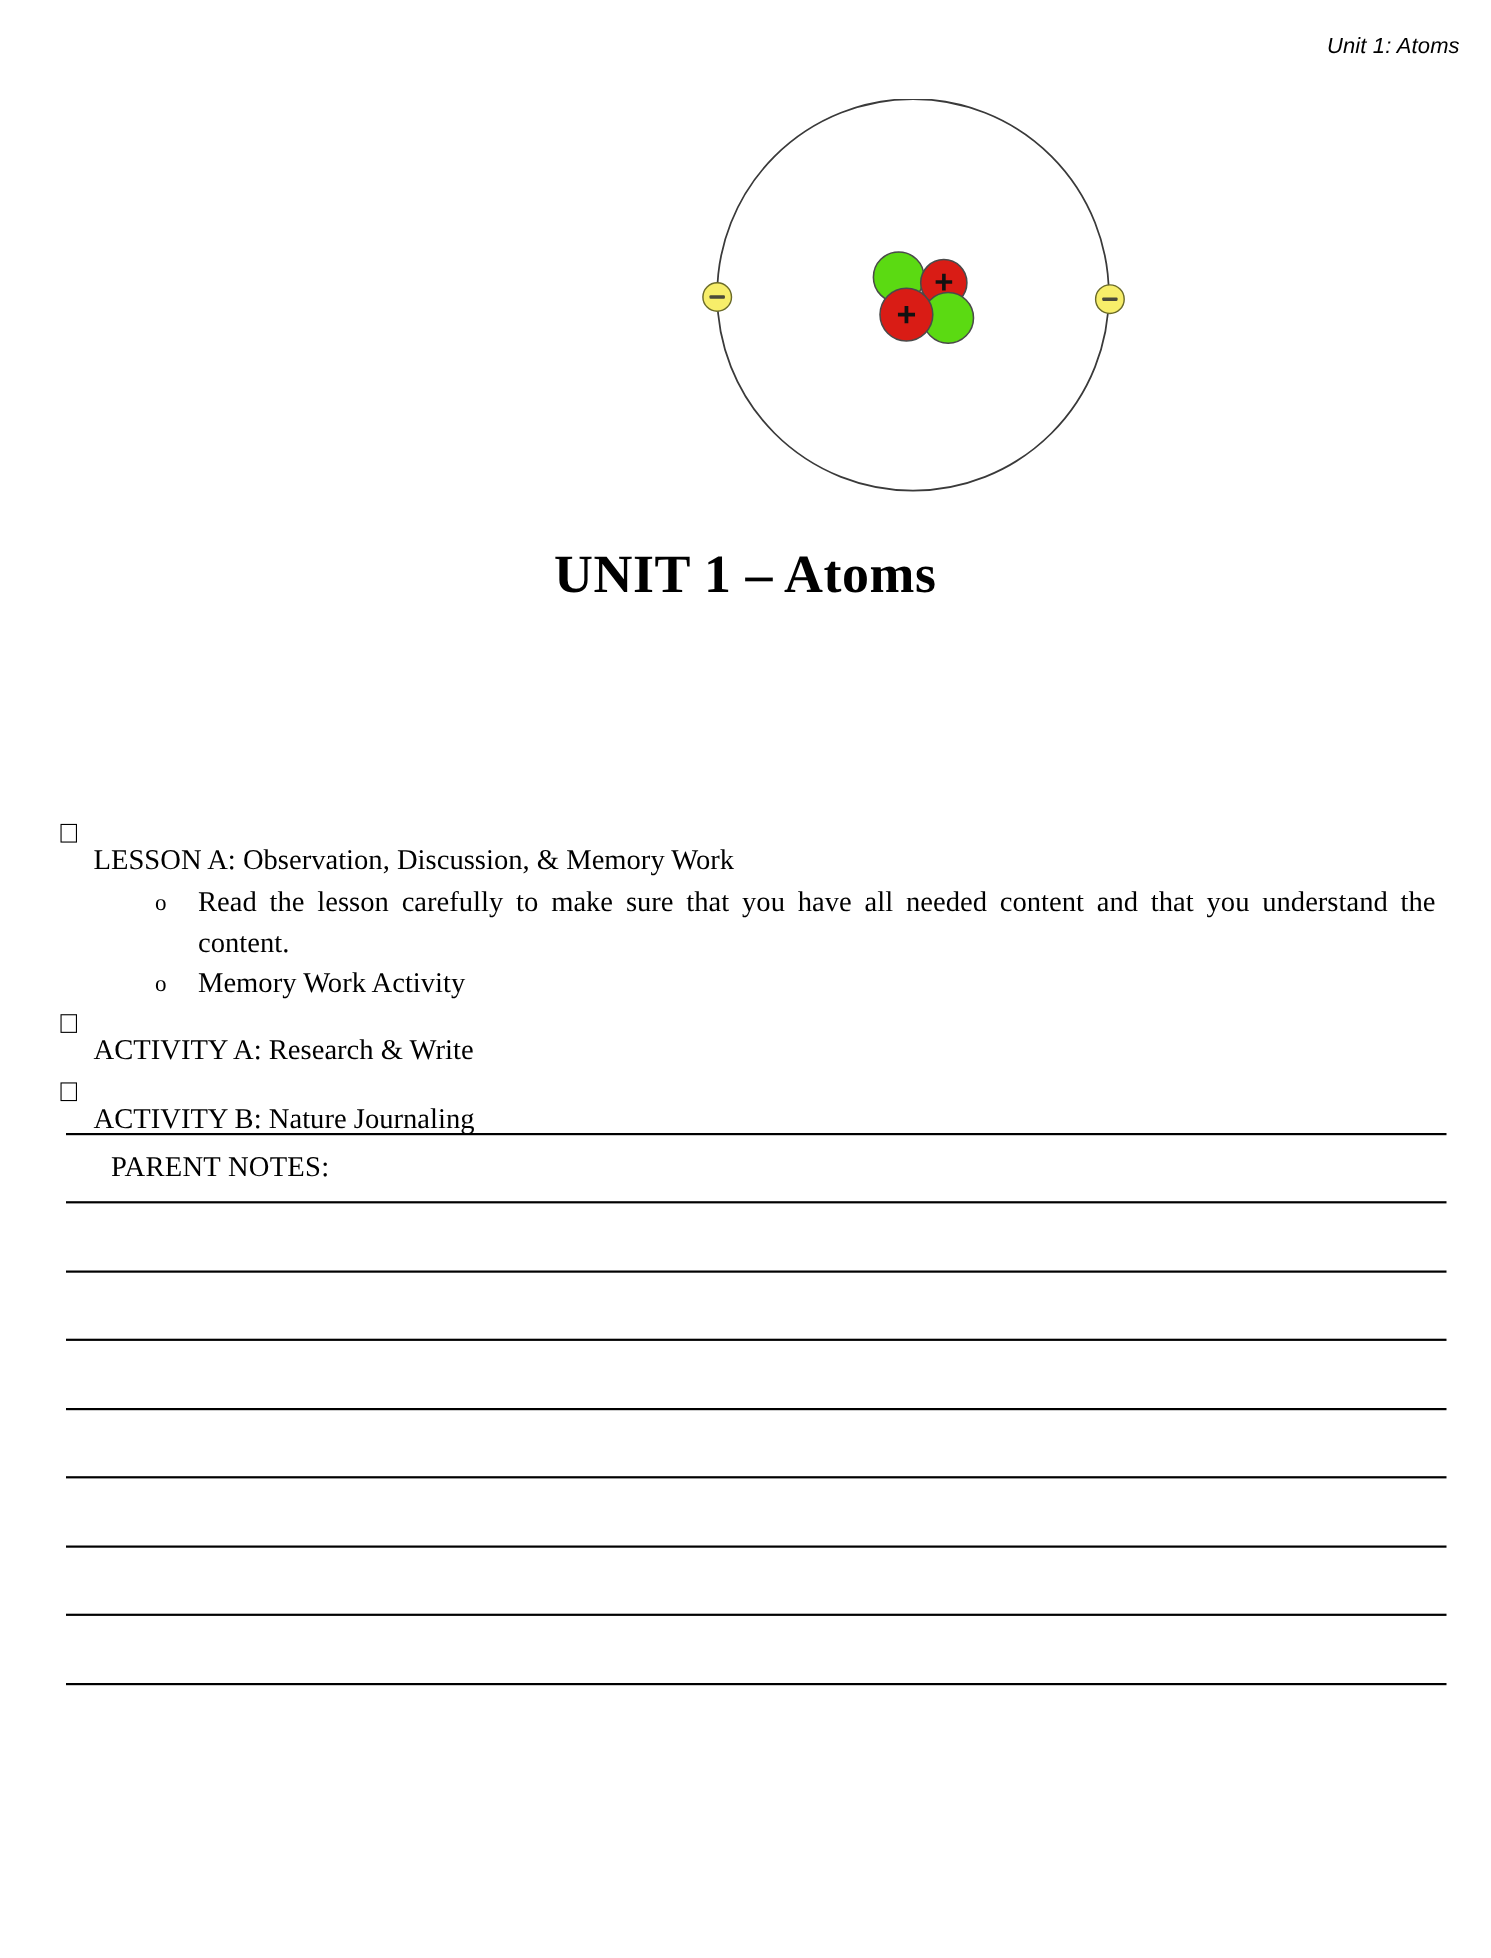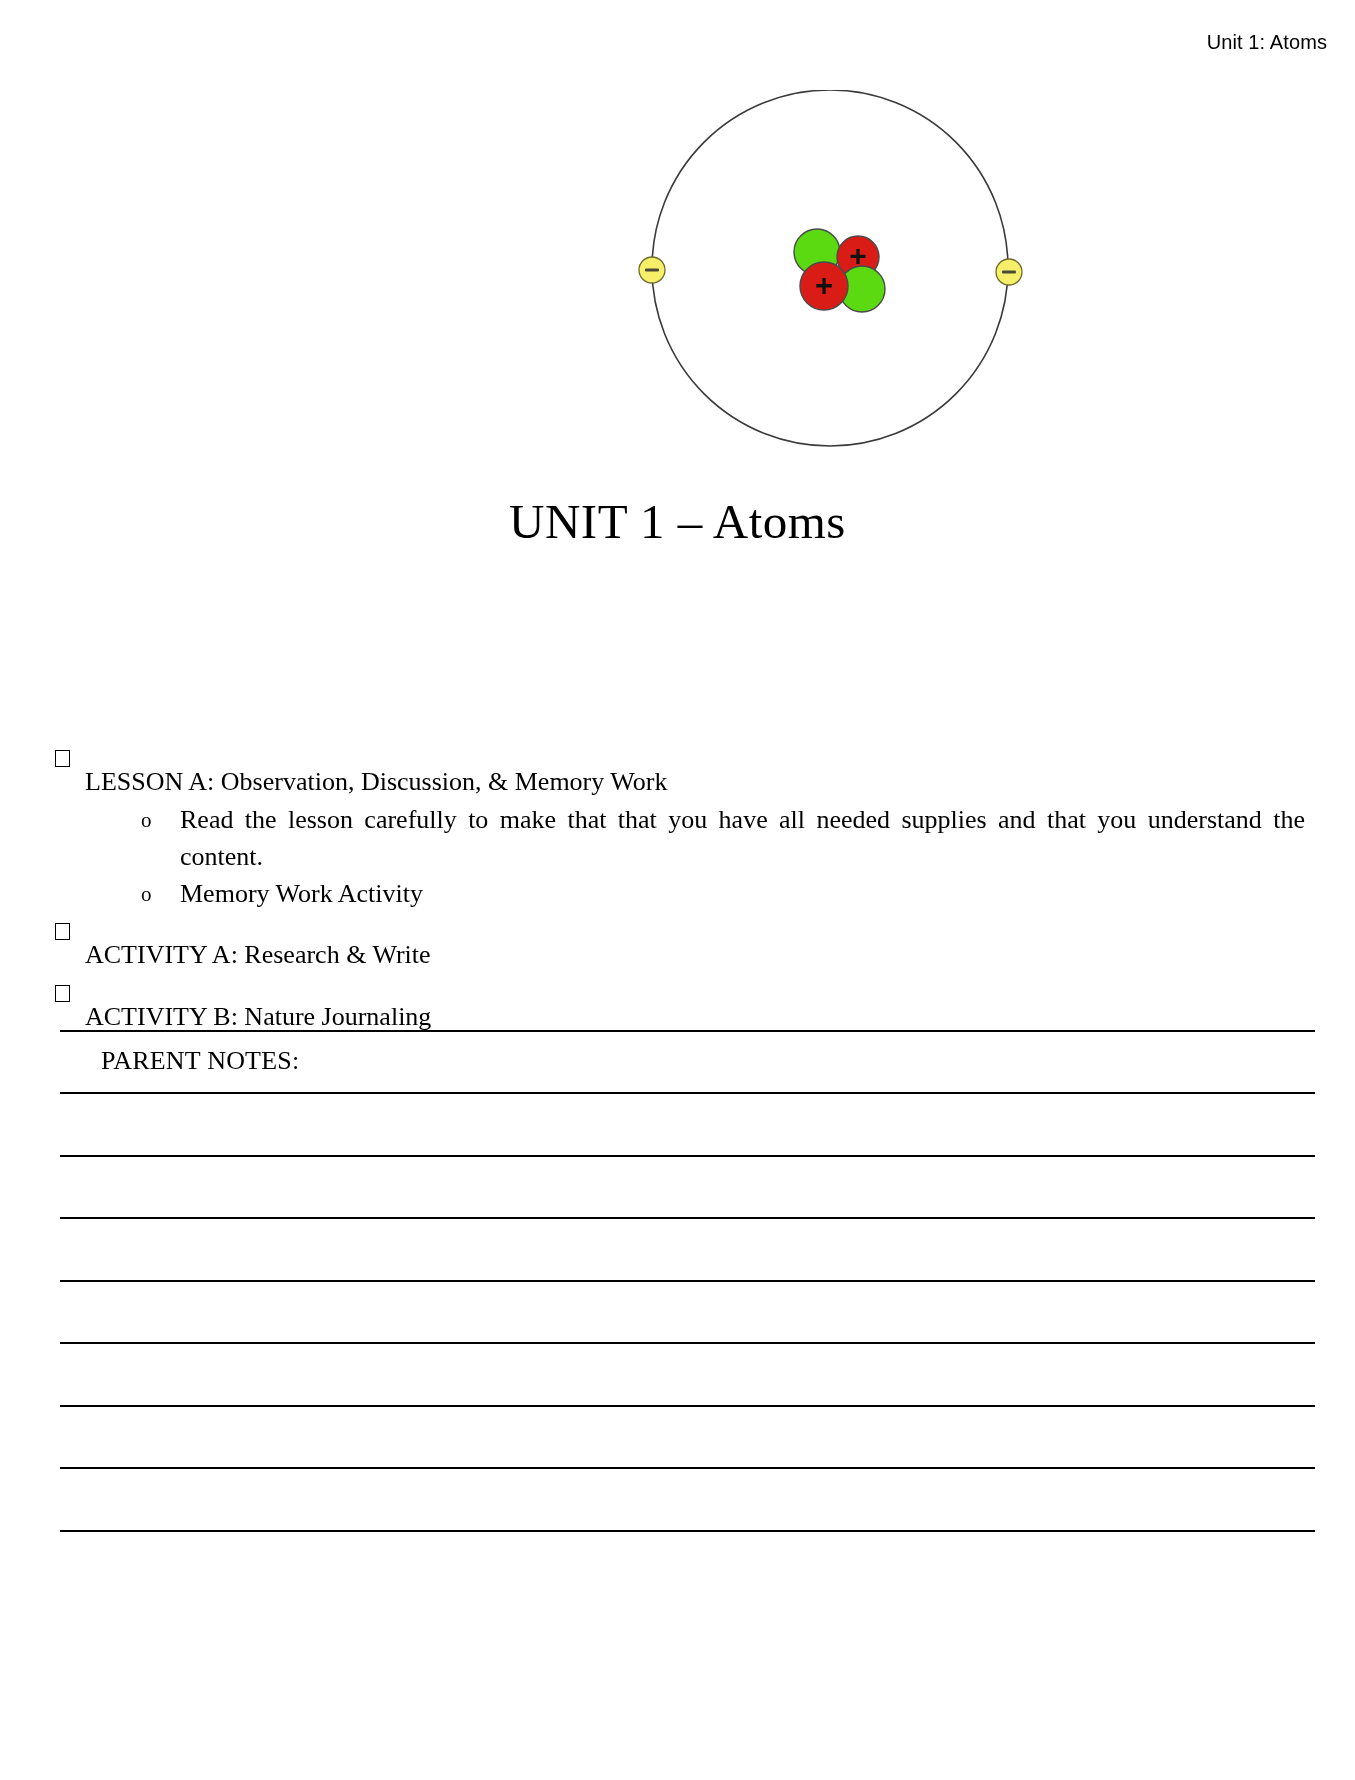--- a/index.html
+++ b/index.html
@@ -20,20 +20,21 @@
   .page-header {
     position: absolute;
     top: 30px;
     right: 28px;
     font-family: "Liberation Sans", "DejaVu Sans", sans-serif;
     font-size: 20px;
     line-height: 1.2;
     color: #000000;
     letter-spacing: 0.1px;
     white-space: nowrap;
+    font-style: italic;
   }
 
   
   .figure-wrap {
     position: absolute;
     top: 90px;
     left: 0;
     width: 1355px;
     height: 370px;
   }
@@ -43,21 +44,21 @@
   }
 
   
   .doc-title {
     position: absolute;
     top: 495px;
     left: 0;
     width: 1355px;
     text-align: center;
     font-family: "Liberation Serif", "DejaVu Serif", serif;
-    font-weight: normal;
+    font-weight: bold;
     font-size: 49px;
     line-height: 1.1;
     letter-spacing: 0.5px;
   }
 
   
   .checklist {
     position: absolute;
     top: 740px;
     left: 55px;
@@ -170,21 +171,21 @@
 
 <div class="checklist">
 
   <div class="lvl1">
     <span class="box"><span class="glyph"></span></span>
     <span class="txt">LESSON A: Observation, Discussion, &amp; Memory Work</span>
   </div>
   <div class="sublist">
     <div class="lvl2">
       <span class="marker">o</span>
-      <span class="txt">Read the lesson carefully to make that that you have all needed supplies and that you understand the content.</span>
+      <span class="txt">Read the lesson carefully to make sure that you have all needed content and that you understand the content.</span>
     </div>
     <div class="lvl2 nojust">
       <span class="marker">o</span>
       <span class="txt">Memory Work Activity</span>
     </div>
   </div>
 
   <div class="lvl1">
     <span class="box"><span class="glyph"></span></span>
     <span class="txt">ACTIVITY A:  Research &amp; Write</span>

